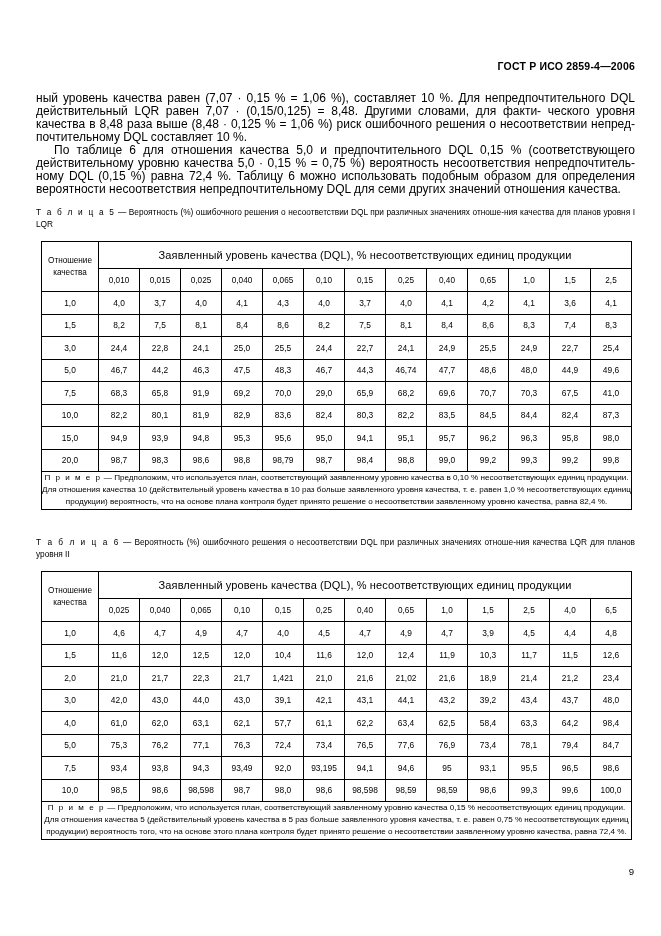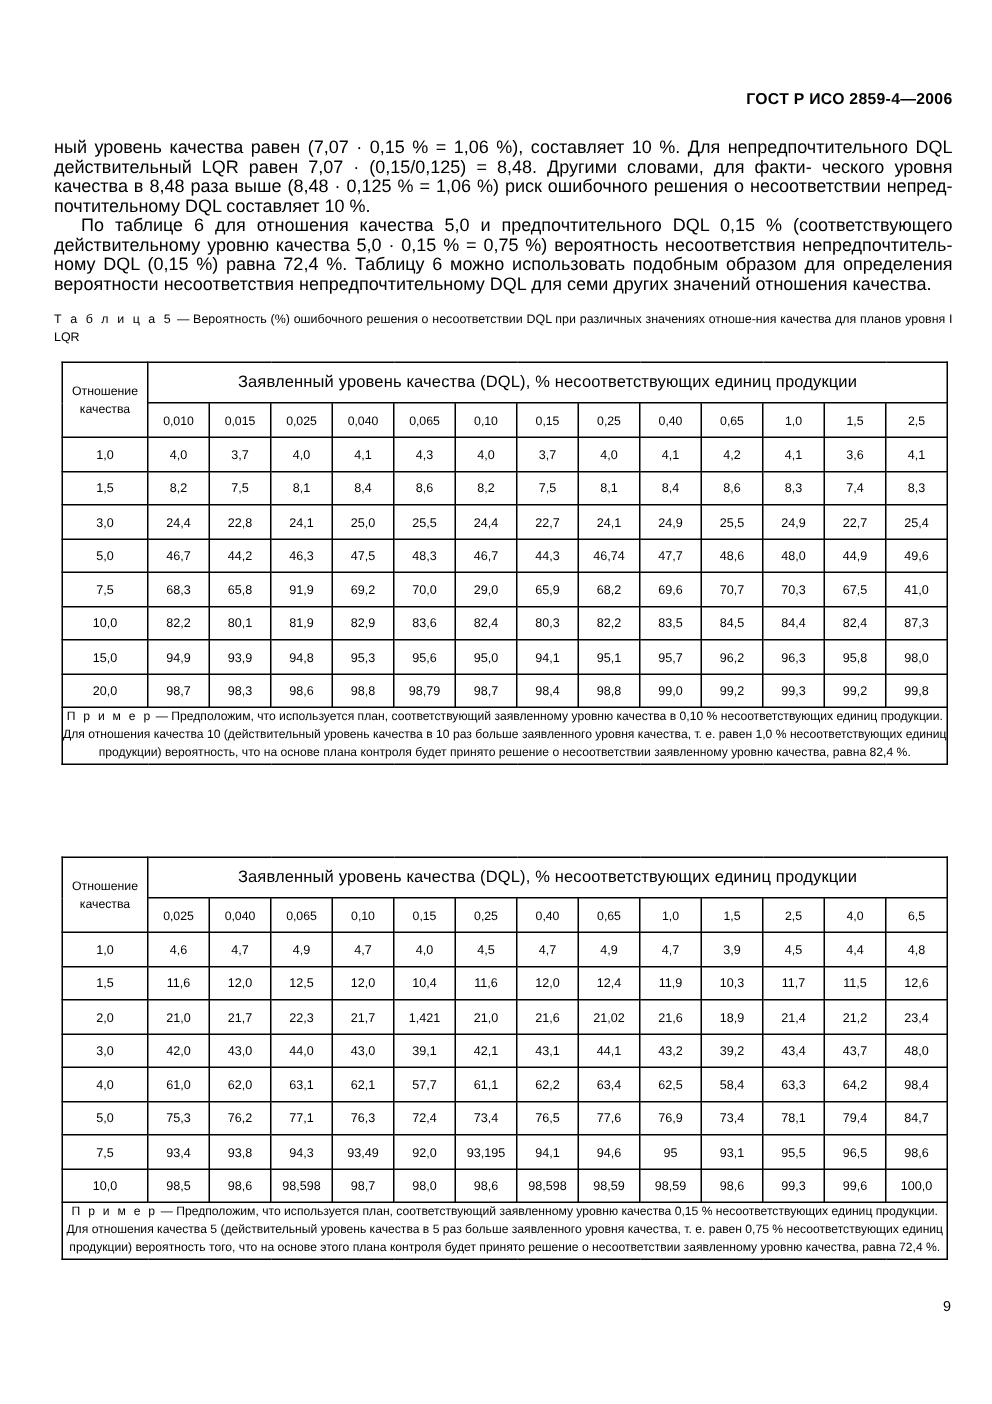--- a/index.html
+++ b/index.html
@@ -286,20 +286,21 @@
         <td class="dcell">99,3</td>
         <td class="dcell">99,2</td>
         <td class="dcell">99,8</td>
       </tr>
       <tr>
         <td class="note" colspan="14"><span class="noteword">П р и м е р</span><span> — Предположим, что используется план, соответствующий заявленному уровню качества в 0,10 % несоответствующих единиц продукции. Для отношения качества 10 (действительный уровень качества в 10 раз больше заявленного уровня качества, т. е. равен 1,0 % несоответствующих единиц продукции) вероятность, что на основе плана контроля будет принято решение о несоответствии заявленному уровню качества, равна 82,4 %.</span></td>
       </tr>
     </tbody>
   </table>
 
+  <div class="tbl-caption cap6"><span class="sp-title">Т а б л и ц а  6</span><span> — Вероятность (%) ошибочного решения о несоответствии DQL при различных значениях отноше-ния качества LQR для планов уровня II</span></div>
 
   <table class="grid t6">
     <colgroup>
       <col class="rowhead-col">
       <col span="13" class="dcol">
     </colgroup>
     <thead>
       <tr>
         <th class="rowlabel" rowspan="2">
           <div>Отношение</div>

